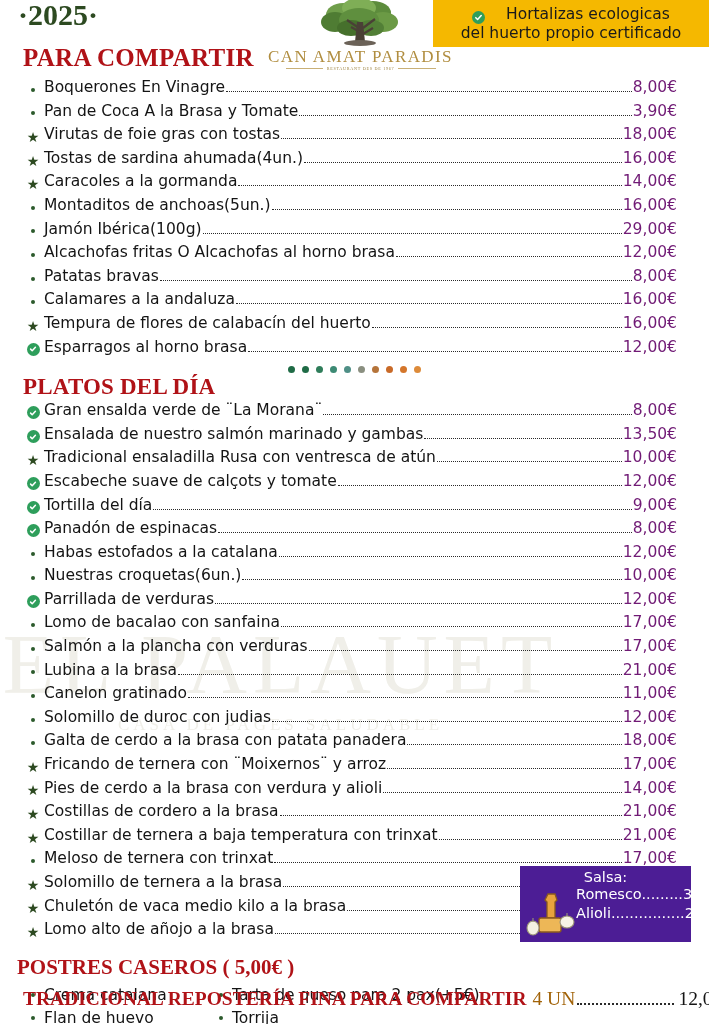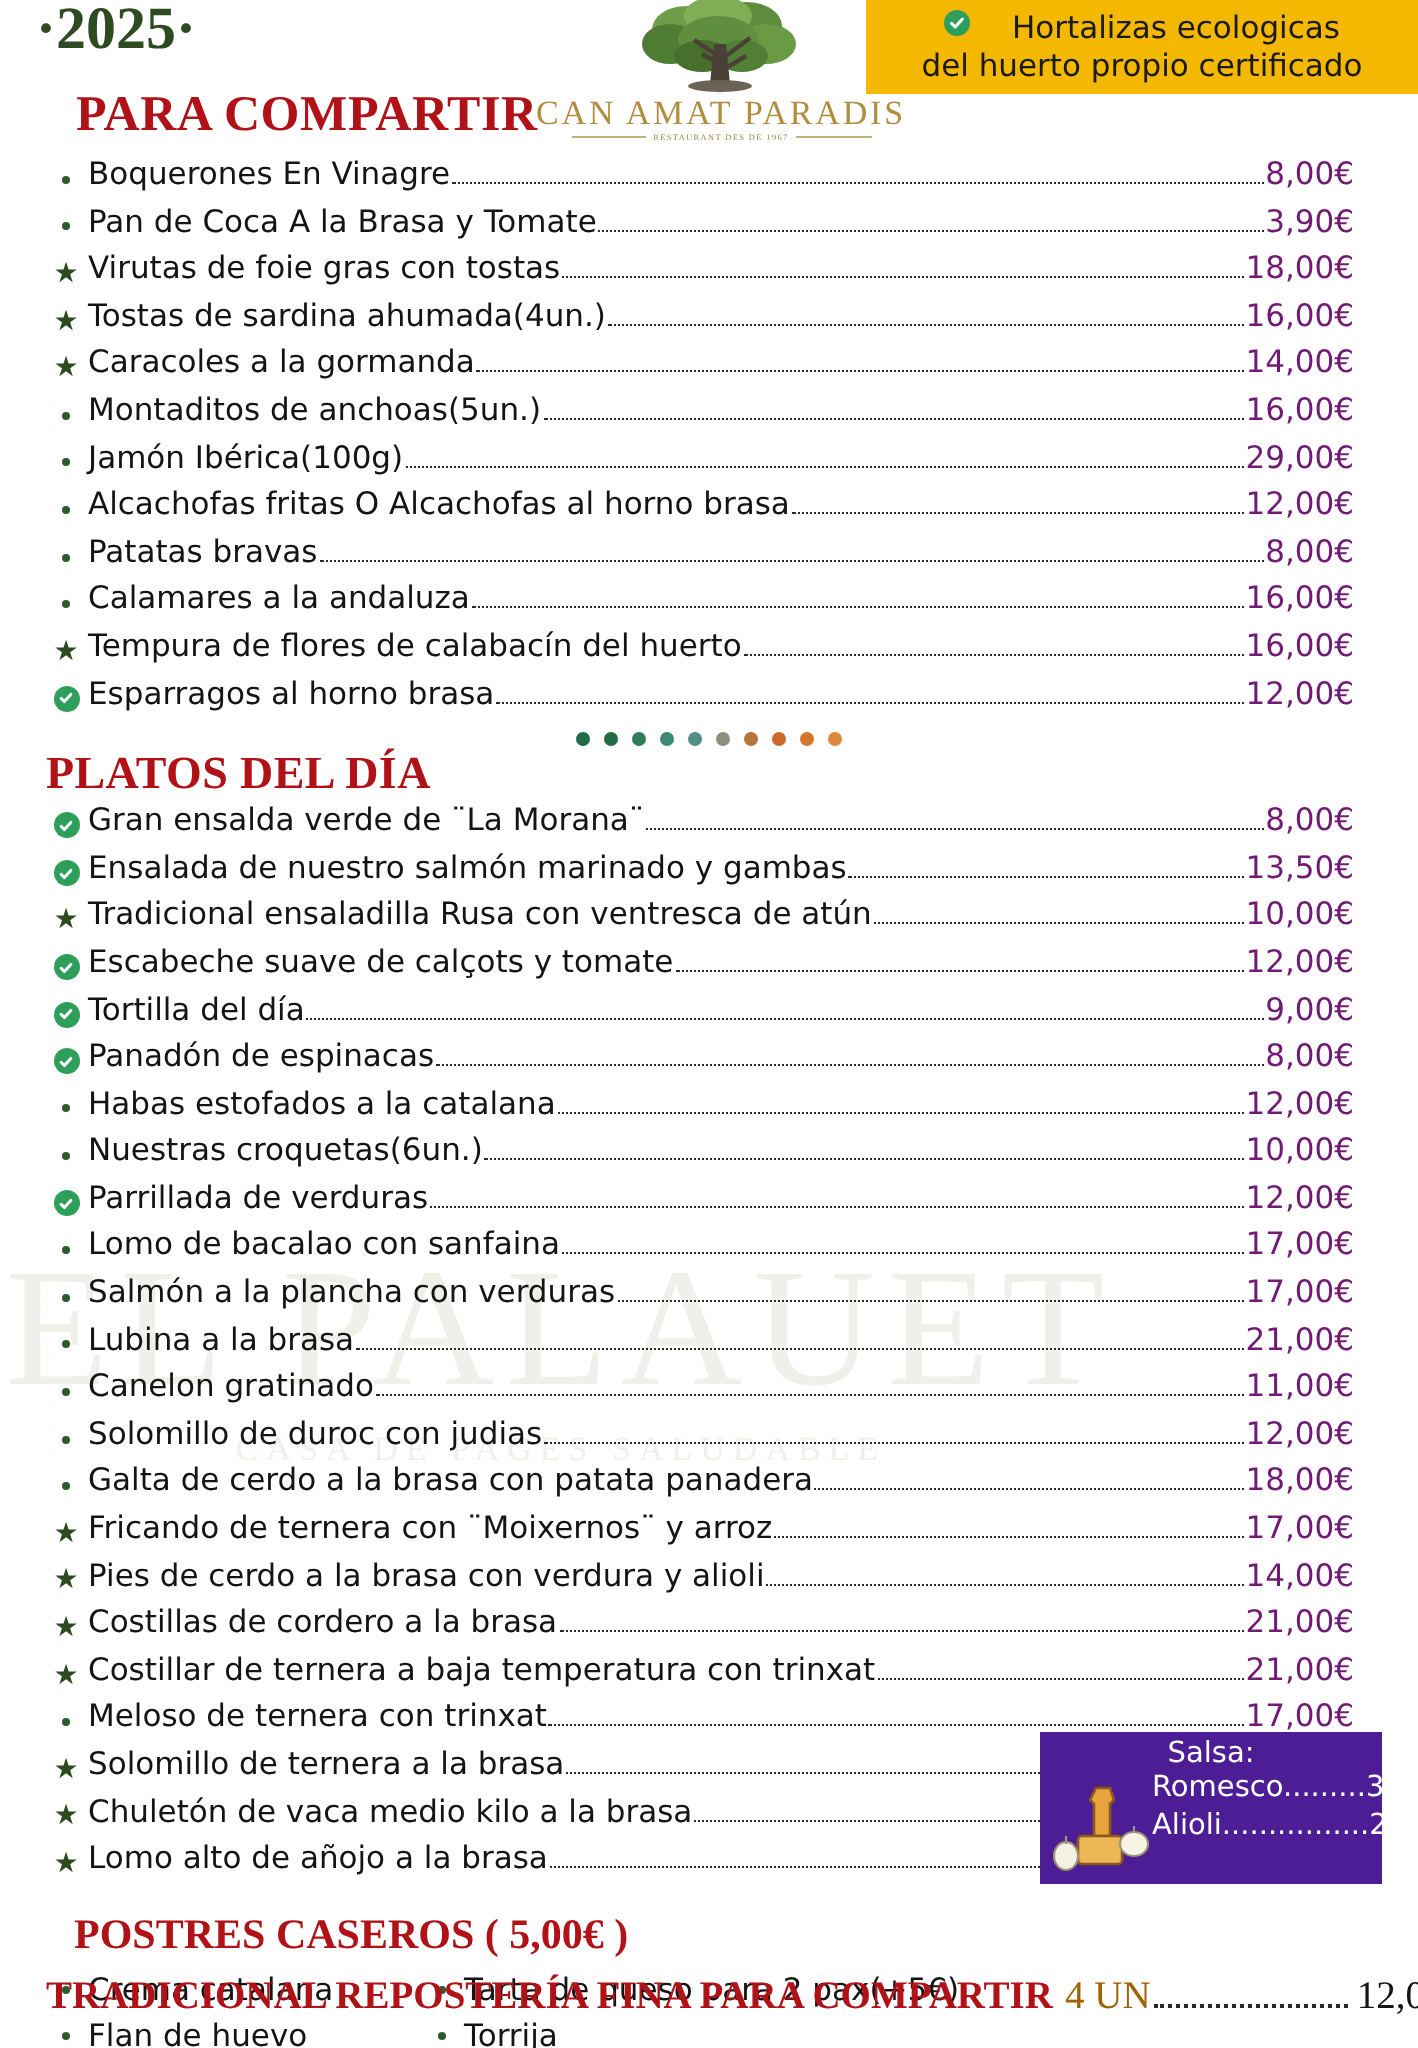--- a/index.html
+++ b/index.html
@@ -22,21 +22,21 @@
   .wm-sub{font-size:17px;letter-spacing:4px;margin-top:10px;}
 
   
   .header{position:relative;height:78px;z-index:2;}
   .year{
     position:absolute;left:18px;top:-2px;
     font-family:"Liberation Serif", serif;font-weight:700;font-size:30px;
     color:#2d4a21;letter-spacing:0px;
   }
   .sect-para{
-    position:absolute;left:38px;top:44px;
+    position:absolute;left:23px;top:44px;
     font-family:"Liberation Serif", serif;font-weight:700;font-size:25px;
     color:#b01217;letter-spacing:.3px;
   }
   .logo{
     position:absolute;left:278px;top:-2px;width:165px;height:80px;
     display:flex;flex-direction:column;align-items:center;
   }
   .logo-tree{width:96px;height:50px;display:block;}
   .logo-name{
     font-family:"Liberation Serif", serif;font-size:17px;letter-spacing:1.4px;
@@ -46,21 +46,21 @@
   .logo-rule .ln{flex:1;height:1px;background:#c4a濃;}
   .logo-sub{
     font-family:"Liberation Serif", serif;font-size:4.2px;letter-spacing:.7px;
     color:#9e8442;white-space:nowrap;
   }
   .banner{
     position:absolute;left:433px;top:0;width:276px;height:47px;
     background:#f5b800;display:flex;flex-direction:column;
     align-items:center;justify-content:center;
   }
-  .banner-l1{display:flex;align-items:flex-start;gap:21px;}
+  .banner-l1{display:flex;align-items:flex-end;gap:21px;}
   .banner-txt{
     font-family:"DejaVu Sans", sans-serif;font-size:15.5px;color:#1a1a1a;
     line-height:1.18;white-space:nowrap;
   }
 
   
   .eco{
     width:13px;height:13px;border-radius:50%;background:#2e9e5b;
     display:inline-flex;align-items:center;justify-content:center;flex:0 0 auto;
   }
@@ -103,21 +103,21 @@
   .sect{
     position:relative;z-index:2;
     font-family:"Liberation Serif", serif;font-weight:700;font-size:23px;
     color:#b01217;padding-left:23px;margin:0 0 1px 0;letter-spacing:.2px;
   }
 
   
   .postres-head{
     position:relative;z-index:2;
     font-family:"Liberation Serif", serif;font-weight:700;font-size:21px;
-    color:#b01217;padding-left:37px;margin:11px 0 3px 0;
+    color:#b01217;padding-left:17px;margin:11px 0 3px 0;
   }
   .dessert-wrap{position:relative;z-index:2;display:flex;padding-left:22px;}
   .dcol{display:flex;flex-direction:column;}
   .dcol.c1{width:188px;}
   .drow{display:flex;align-items:center;height:23.5px;}
   .drow .mk{width:22px;flex:0 0 22px;}
   .drow .name{font-size:15.5px;}
 
   
   .salsa{

